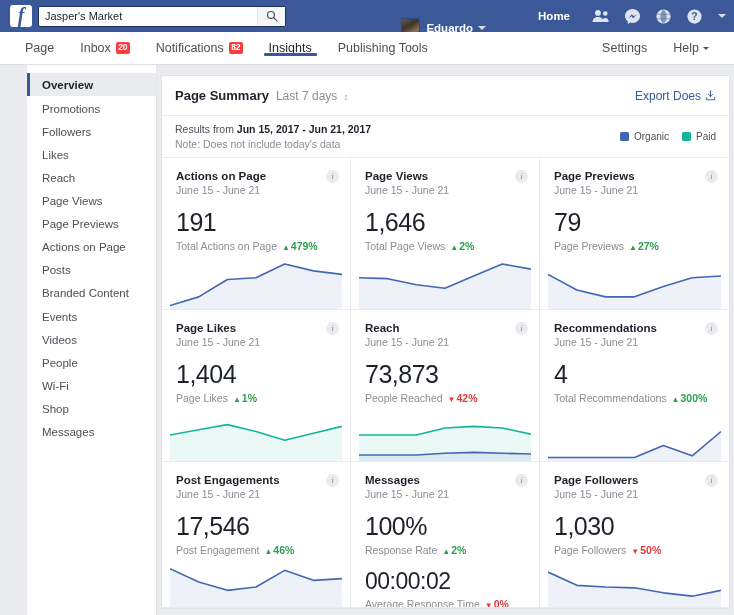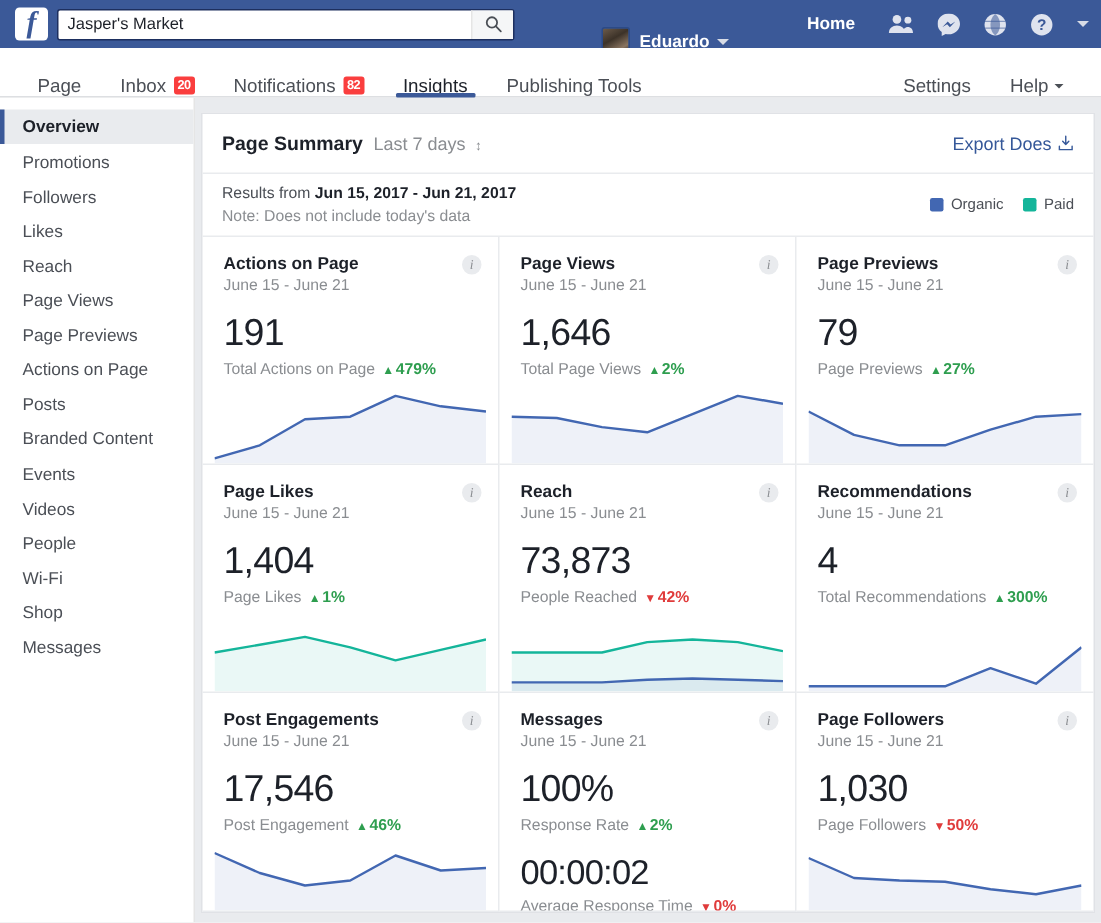--- a/index.html
+++ b/index.html
@@ -19,21 +19,21 @@
     position: relative;
   }
   .fb-logo {
     width: 22px; height: 22px; background: #fff; border-radius: 3px;
     color: #3b5998; font-family: "Liberation Serif", serif;
     font-weight: bold; font-size: 20px; line-height: 20px;
     text-align: center; flex: 0 0 auto; margin-right: 6px;
     font-style: italic;
   }
   .searchwrap {
-    position: relative; width: 305px; height: 21px;
+    position: relative; width: 248px; height: 21px;
     background: #fff; border: 1px solid #1d2f5f; border-radius: 2px;
     display: flex; align-items: center;
   }
   .searchwrap input {
     border: 0; outline: 0; flex: 1; height: 19px;
     font-size: 11px; color: #1d2129; padding: 0 6px;
     font-family: "Liberation Sans", sans-serif;
     background: transparent;
   }
   .search-btn {
@@ -54,21 +54,21 @@
   .tb-user .nm { color: #fff; font-size: 11.5px; font-weight: bold; }
   .caret { display:inline-block; width:0;height:0;margin-left:5px;
     border-left:4px solid transparent;border-right:4px solid transparent;border-top:4px solid #d8dce6; }
   .tb-home { color: #fff; font-size: 11.5px; font-weight: bold; margin-right: 22px; cursor:pointer;padding-left:38px; }
   .tb-icon { margin-right: 16px; cursor: pointer; display:flex; align-items:center; }
   .tb-icon:last-child { margin-right: 0; }
 
   
   .navbar {
     height: 33px; background: #fff; border-bottom: 1px solid #dddfe2;
-    display: flex; align-items: flex-end; padding: 0 12px;
+    display: flex; align-items: center; padding: 0 12px;
     position: relative;
   }
   .nav-item {
     display: flex; align-items: center; padding: 0 13px;
     font-size: 12.5px; color: #4b4f56; cursor: pointer;
     position: relative; white-space: nowrap;
   }
   .nav-item.active { color: #1d2129; font-weight: normal; }
   .nav-item.active::after {
     content: ""; position: absolute; left: 8px; right: 8px; bottom: -1px;
@@ -78,21 +78,21 @@
     background: #fa3e3e; color: #fff; font-size: 8.5px; font-weight: bold;
     border-radius: 2px; padding: 1px 2.5px; margin-left: 5px; line-height: 1.1;
     letter-spacing: -0.3px;
   }
   .nav-right { margin-left: auto; display: flex; align-items: stretch; }
   .nav-right .nav-item { color: #4b4f56; }
   .nav-caret { display:inline-block;width:0;height:0;margin-left:4px;
     border-left:3px solid transparent;border-right:3px solid transparent;border-top:3px solid #4b4f56; }
 
   
-  .page { display: flex; height: calc(615px - 65px); }
+  .page { display: flex; height: calc(615px - 65px); margin-left: 27px; }
 
   .sidebar {
     width: 130px; background: #fff; padding-top: 8px; flex: 0 0 130px;
     border-right: 1px solid #e5e5e5;
   }
   .side-item {
     height: 23px; display: flex; align-items: center;
     padding-left: 15px; font-size: 11.5px; color: #4b4f56;
     cursor: pointer; position: relative; margin-bottom: 0;
   }

